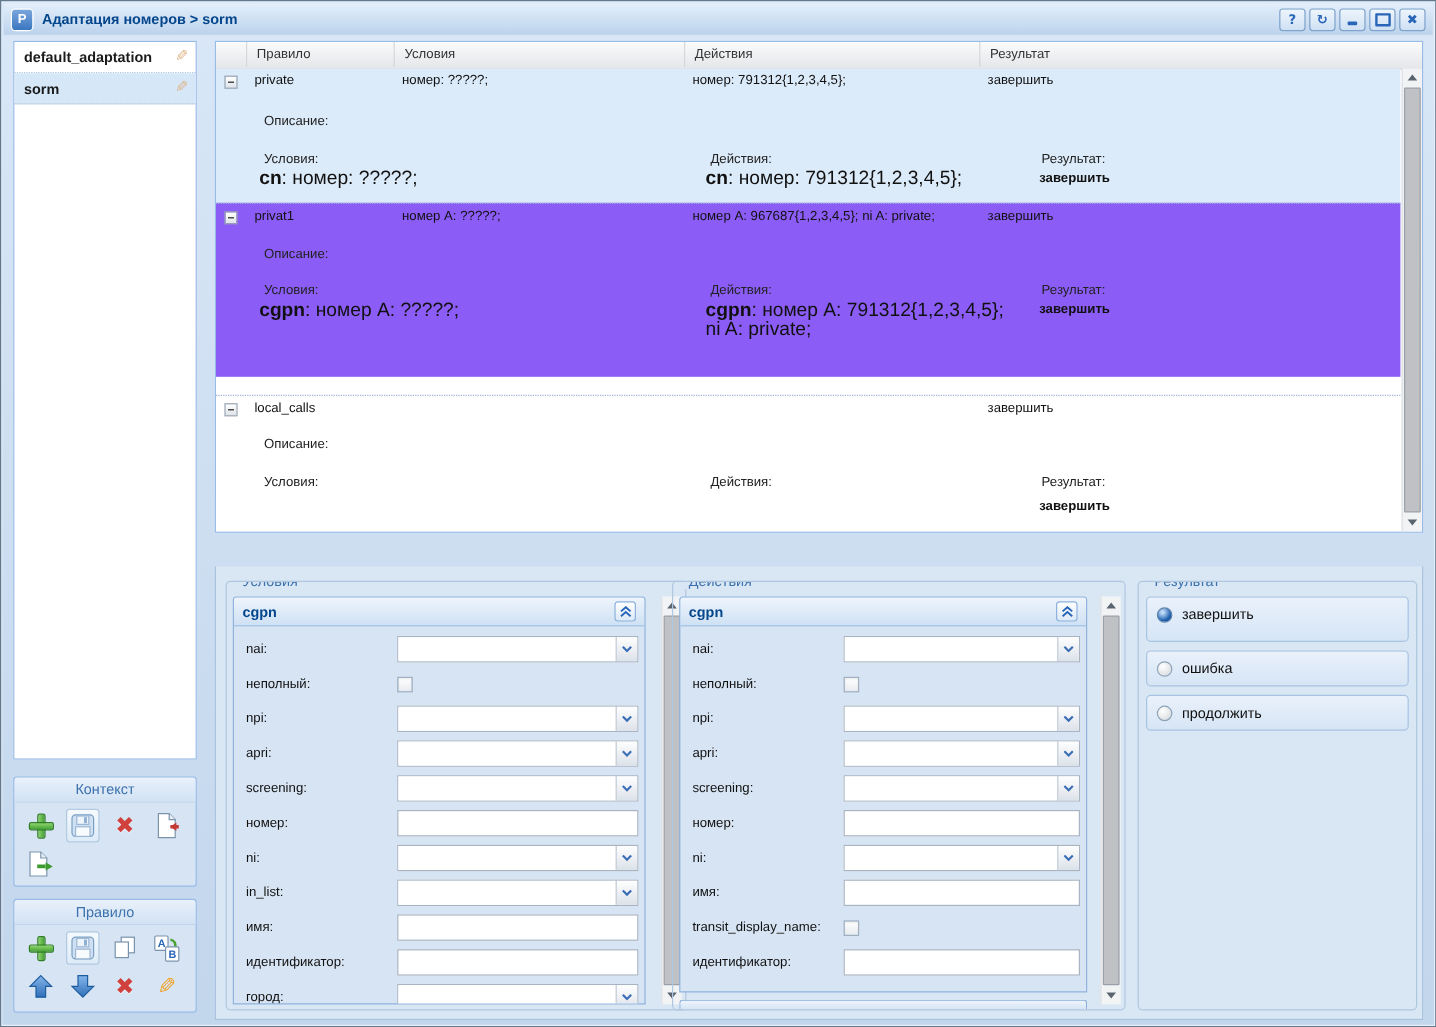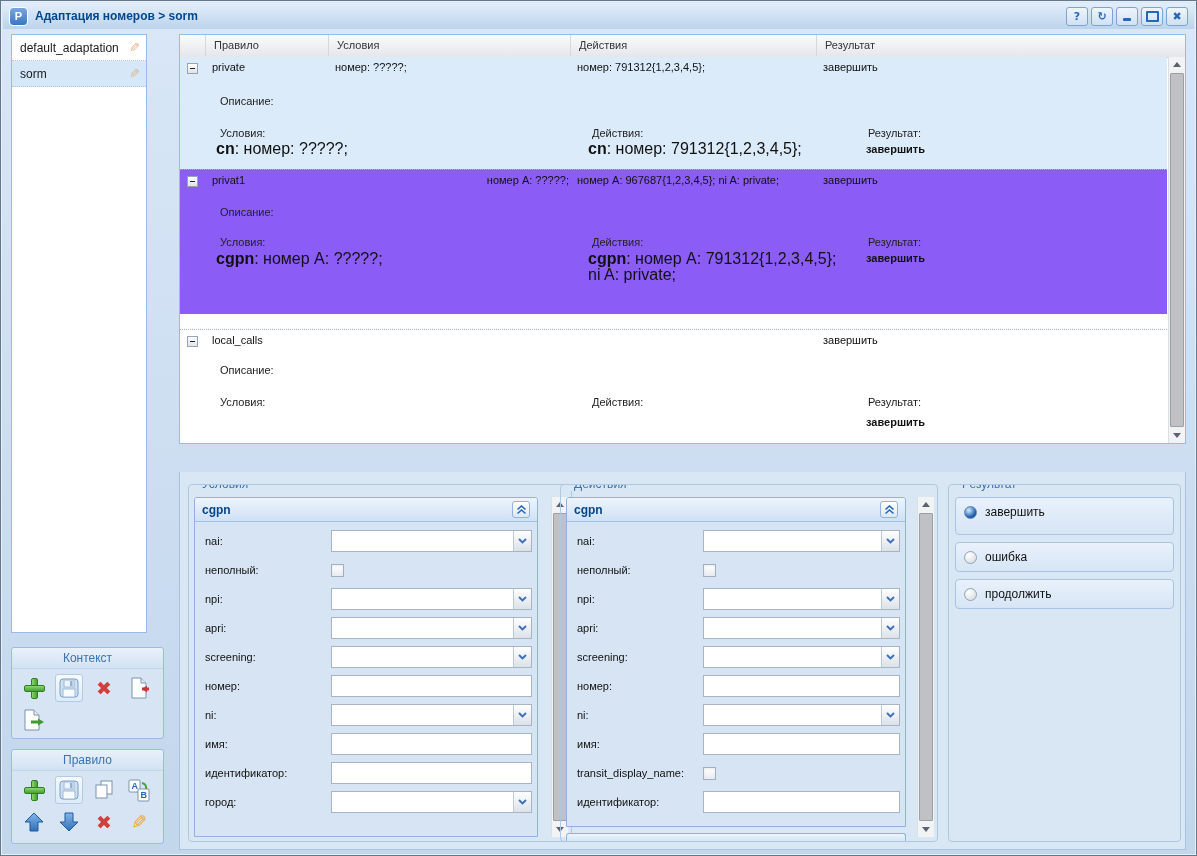--- a/index.html
+++ b/index.html
@@ -12,22 +12,22 @@
   .logo{width:17px;height:17px;border-radius:4px;background:linear-gradient(#7aa6dd,#3a77c0);
     border:1px solid #fff;color:#fff;font-weight:bold;font-size:11px;display:flex;align-items:center;justify-content:center;margin-right:7px;}
   .title{font-size:12px;font-weight:bold;color:#04468c;}
   .win-btns{margin-left:auto;display:flex;gap:3px;}
   .wbtn{width:20px;height:17px;border:1px solid #7fa3cc;border-radius:3px;
     background:linear-gradient(#eef5fc,#cfe1f4);color:#2a66b8;font-weight:bold;font-size:11px;
     display:flex;align-items:center;justify-content:center;font-family:"DejaVu Sans",sans-serif;}
   .min-bar{width:8px;height:3px;background:#2a66b8;margin-top:7px;border-radius:1px;}
   .max-box{width:9px;height:7px;border:2px solid #2a66b8;border-radius:1px;}
   
-  .side-list{position:absolute;left:10px;top:33px;width:136px;height:599px;background:#fff;
-    border:1px solid #99bbe8;box-sizing:border-box;}
+  .side-list{position:absolute;left:10px;top:33px;width:153px;height:599px;background:#fff;
+    border:1px solid #99bbe8;box-sizing:border-box;font-weight:bold;}
   .side-item{height:25px;display:flex;align-items:center;padding:0 6px 0 8px;
     border-bottom:1px dotted #aec3dd;font-size:12px;color:#1a1a1a;}
   .side-item.sel{background:#d6e7f8;}
   .g-pen-s{margin-left:auto;font-family:"DejaVu Sans",sans-serif;font-size:13px;color:#dfb68b;transform:scaleX(-1);}
   .tool-panel{position:absolute;left:10px;width:153px;border:1px solid #99bbe8;border-radius:3px;
     background:#d7e4f3;box-sizing:border-box;}
   .tool-panel .hdr{height:20px;background:linear-gradient(#e9f1fb,#d2e2f3);border-bottom:1px solid #c2d5ea;
     display:flex;align-items:center;justify-content:center;font-size:12px;color:#3c72ad;border-radius:3px 3px 0 0;}
   .tool-rows{padding:5px 8px 4px 8px;}
   .tool-row{display:flex;gap:7px;margin-bottom:4px;}
@@ -260,21 +260,21 @@
       <div class="d-lines" style="left:408px;top:84px;">
         <div><b>cn</b><span>: номер: 791312{1,2,3,4,5};</span></div>
       </div>
       <div class="d-lbl" style="left:688px;top:70px;">Результат:</div>
       <div class="d-val" style="left:686px;top:86px;">завершить</div>
     </div>
 
     <div class="g-row" style="top:134px;height:144px;background:#8b5cf6;border-top:1px dotted #9cb4d6;">
       <span class="exp"></span>
       <div class="cell" style="left:32px;width:114px;">privat1</div>
-      <div class="cell" style="left:155px;width:234px;text-align:right;">номер А: ?????;</div>
+      <div class="cell" style="left:155px;width:234px;">номер А: ?????;</div>
       <div class="cell" style="left:397px;width:238px;">номер А: 967687{1,2,3,4,5}; ni A: private;</div>
       <div class="cell" style="left:643px;">завершить</div>
       <div class="d-lbl" style="left:40px;top:36px;">Описание:</div>
       <div class="d-lbl" style="left:40px;top:66px;">Условия:</div>
       <div class="d-lines" style="left:36px;top:81px;">
         <div><b>cgpn</b><span>: номер А: ?????;</span></div>
       </div>
       <div class="d-lbl" style="left:412px;top:66px;">Действия:</div>
       <div class="d-lines" style="left:408px;top:81px;">
         <div><b>cgpn</b><span>: номер А: 791312{1,2,3,4,5};</span></div>
@@ -380,20 +380,31 @@
                 <span class="combo">
                   <input style="">
                   <span class="trig">
                     <svg width="9" height="6" viewBox="0 0 9 6">
                       <path d="M1 1 L4.5 4.5 L8 1" stroke="#3b6eb5" stroke-width="1.8" fill="none"></path>
                     </svg>
                   </span>
                 </span>
               </div>
             <div class="frow">
+                <span class="lbl">in_list:</span>
+                <span class="combo">
+                  <input style="">
+                  <span class="trig">
+                    <svg width="9" height="6" viewBox="0 0 9 6">
+                      <path d="M1 1 L4.5 4.5 L8 1" stroke="#3b6eb5" stroke-width="1.8" fill="none"></path>
+                    </svg>
+                  </span>
+                </span>
+              </div>
+            <div class="frow">
                 <span class="lbl">имя:</span>
                 <input class="txt" style="">
               </div>
             <div class="frow">
                 <span class="lbl">идентификатор:</span>
                 <input class="txt" style="">
               </div>
             <div class="frow">
                 <span class="lbl">город:</span>
                 <span class="combo">

